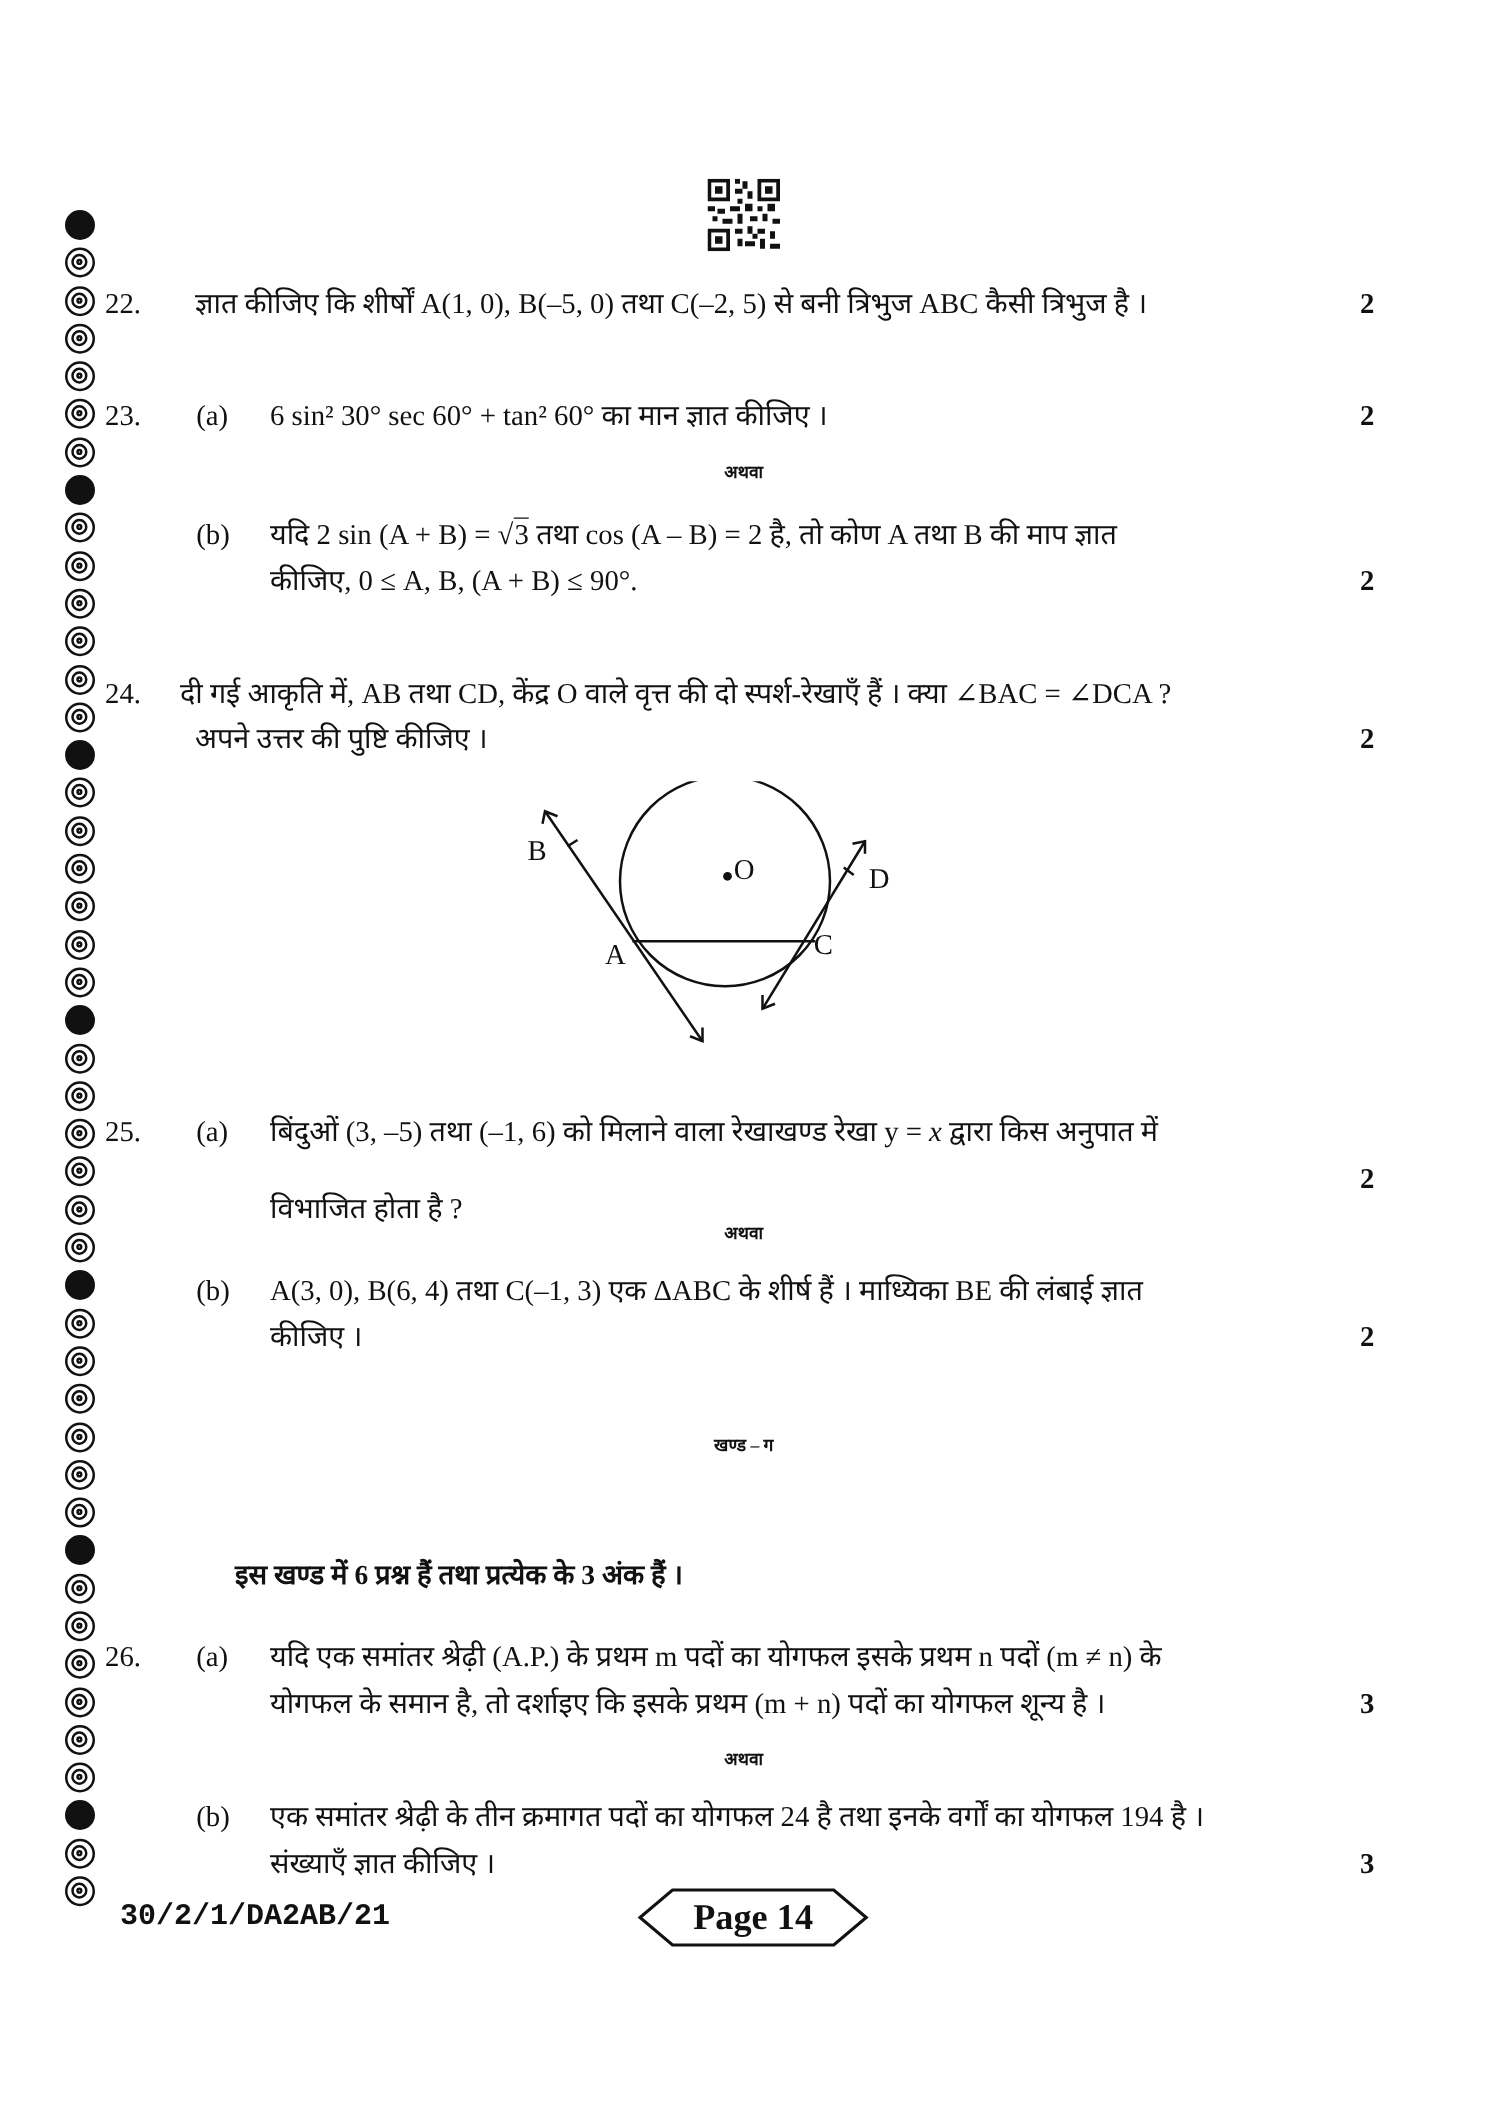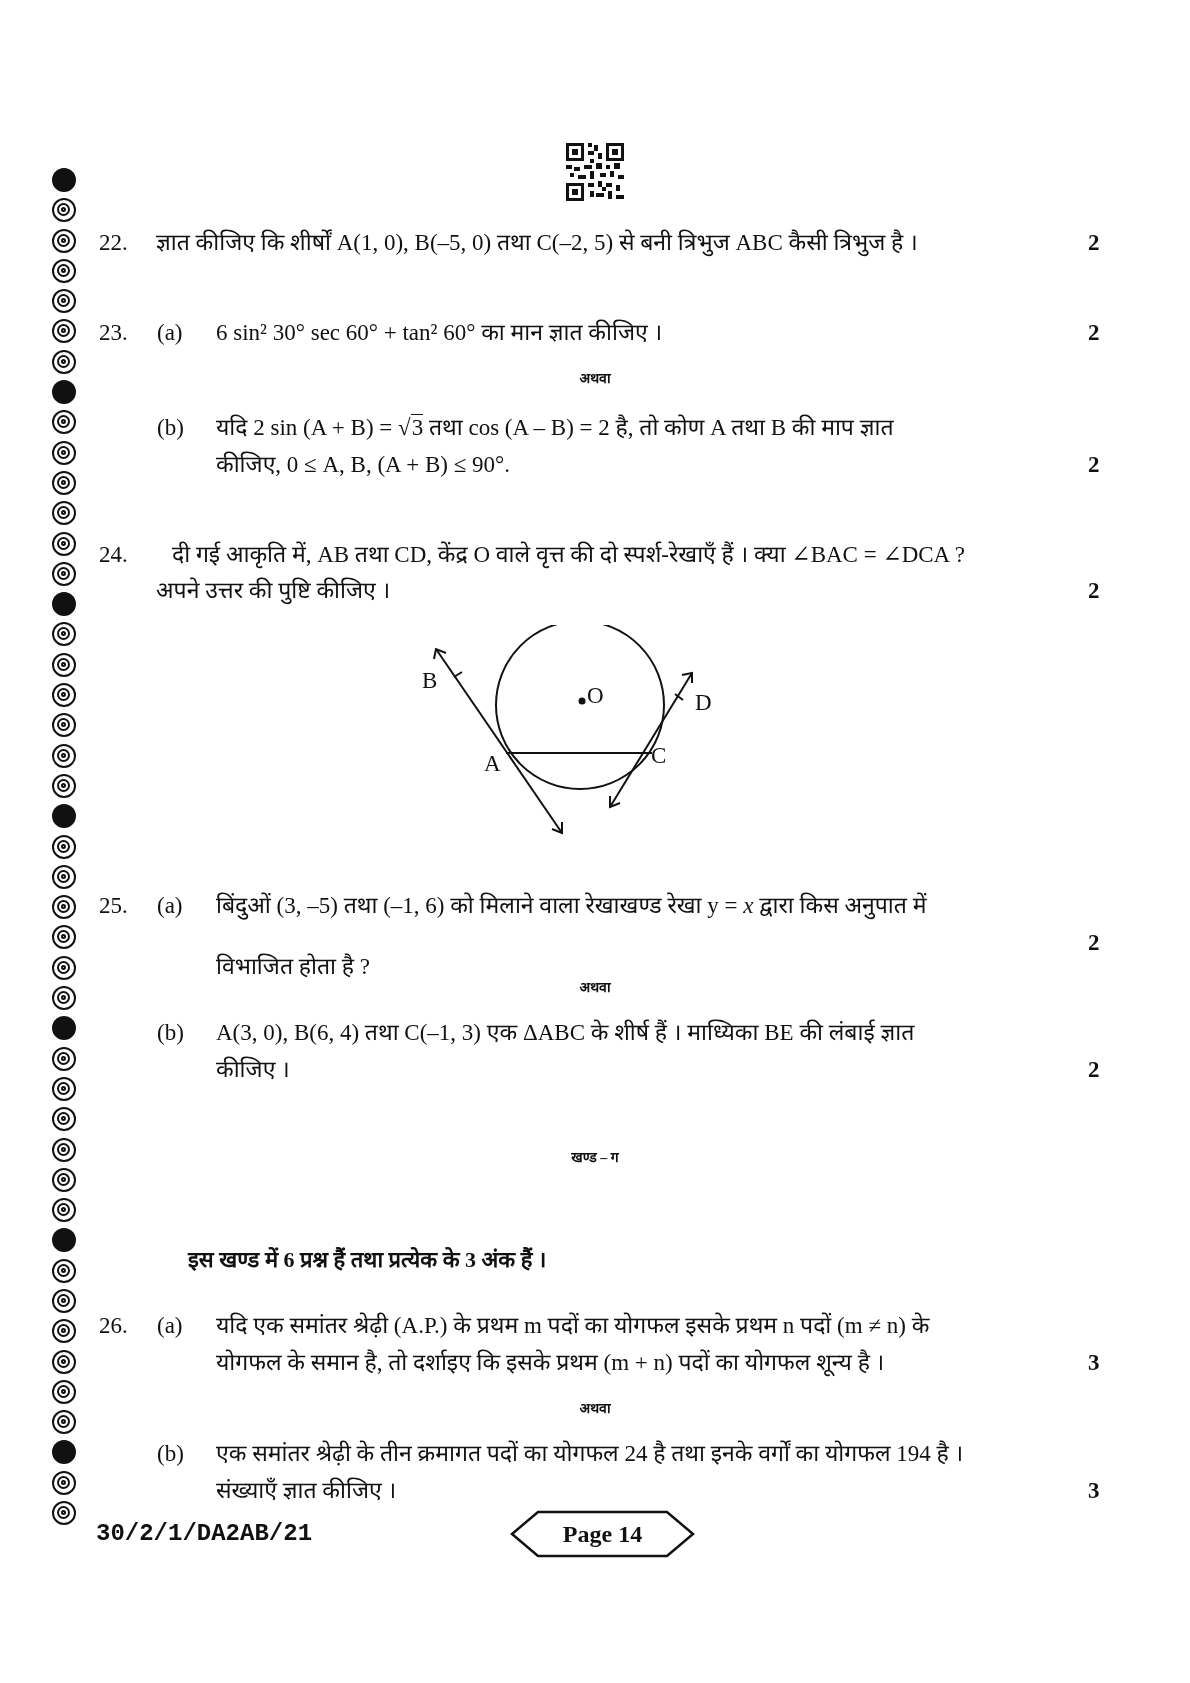--- a/index.html
+++ b/index.html
@@ -1,39 +1,39 @@
 <!DOCTYPE html>
 <html><head>
 <meta charset="utf-8">
 <style>
   html, body { margin:0; padding:0; background:#ffffff; }
   body { width:1190px; height:1683px; position:relative; overflow:hidden;
          font-family:"DejaVu Serif","Liberation Serif",serif; color:#111; }
   .abs { position:absolute; }
   .txt { font-family:"Liberation Serif","DejaVu Serif",serif; font-size:23px; line-height:28px; white-space:nowrap; }
-  .qnum { left:99px; }
+  .qnum { left:84px; }
   .sub { left:157px; }
   .body1 { left:216px; }
   .mark { left:1088px; font-weight:bold; font-size:23px; }
   .ortext { left:0; width:1190px; text-align:center; font-weight:bold; font-size:14px; }
   .bold { font-weight:bold;margin-left:32px; }
   #margin { position:absolute; left:52px; top:168px; width:30px; }
   .ring { width:24px; height:24px; border-radius:50%; box-sizing:border-box; margin:0 0 6.3px 0;
           border:2.5px solid #111; position:relative; background:#fff; }
   .ring::before { content:""; position:absolute; left:3px; top:3px; width:13px; height:13px; border-radius:50%;
           border:2.5px solid #111; box-sizing:border-box; }
   .ring::after { content:""; position:absolute; left:7px; top:7px; width:5px; height:5px; border-radius:50%;
           border:2px solid #111; box-sizing:border-box; }
   .ring.filled { background:#111; }
   .ring.filled::before, .ring.filled::after { display:none; }
   #qr { left:566px; top:143px; width:58px; height:58px; }
   #footer-code { left:96px; top:1520px; font-weight:bold; font-size:24px;font-family:Liberation Mono, monospace; }
   #page-badge { left:510px; top:1510px; width:185px; height:48px; }
   #page-badge span { position:absolute; left:0; top:0; width:185px; line-height:48px; text-align:center;
-          font-weight:bold; font-size:24px; }
+          font-weight:bold; font-size:29px; }
   #diagram { left:420px; top:625px; }
   .sqrt { border-top:1.5px solid #111; padding-left:1px; }
 </style>
 </head>
 <body>
 
 <div id="margin">
     <div class="ring filled"></div>
     <div class="ring"></div>
     <div class="ring"></div>
@@ -130,21 +130,21 @@
 <div class="abs txt sub" style="top:319px">(a)</div>
 <div class="abs txt body1" style="top:319px">6 sin² 30° sec 60° + tan² 60° का मान ज्ञात कीजिए ।</div>
 <div class="abs txt mark" style="top:319px">2</div>
 <div class="abs txt ortext" style="top:365px">अथवा</div>
 <div class="abs txt sub" style="top:414px">(b)</div>
 <div class="abs txt body1" style="top:414px"><span>यदि 2 sin (A + B) = </span>√<span class="sqrt">3</span><span> तथा cos (A – B) = 2 है, तो कोण A तथा B की माप ज्ञात</span></div>
 <div class="abs txt body1" style="top:451px">कीजिए, 0 ≤ A, B, (A + B) ≤ 90°.</div>
 <div class="abs txt mark" style="top:451px">2</div>
 
 <div class="abs txt qnum" style="top:541px">24.</div>
-<div class="abs txt" style="left:172px;top:541px">दी गई आकृति में, AB तथा CD, केंद्र O वाले वृत्त की दो स्पर्श-रेखाएँ हैं । क्या ∠BAC = ∠DCA ?</div>
+<div class="abs txt" style="left:144px;top:541px">दी गई आकृति में, AB तथा CD, केंद्र O वाले वृत्त की दो स्पर्श-रेखाएँ हैं । क्या ∠BAC = ∠DCA ?</div>
 <div class="abs txt" style="left:156px;top:577px">अपने उत्तर की पुष्टि कीजिए ।</div>
 <div class="abs txt mark" style="top:577px">2</div>
 
 <svg id="diagram" class="abs" width="320" height="230" viewBox="0 0 320 230">
   <g stroke="#111" stroke-width="2" fill="none">
     <circle cx="160" cy="80" r="84"></circle>
     <line x1="86" y1="128" x2="232" y2="128"></line>
 
     <line x1="16" y1="24" x2="142" y2="208"></line>
     <polyline points="14,34 16,24 26,28"></polyline>

